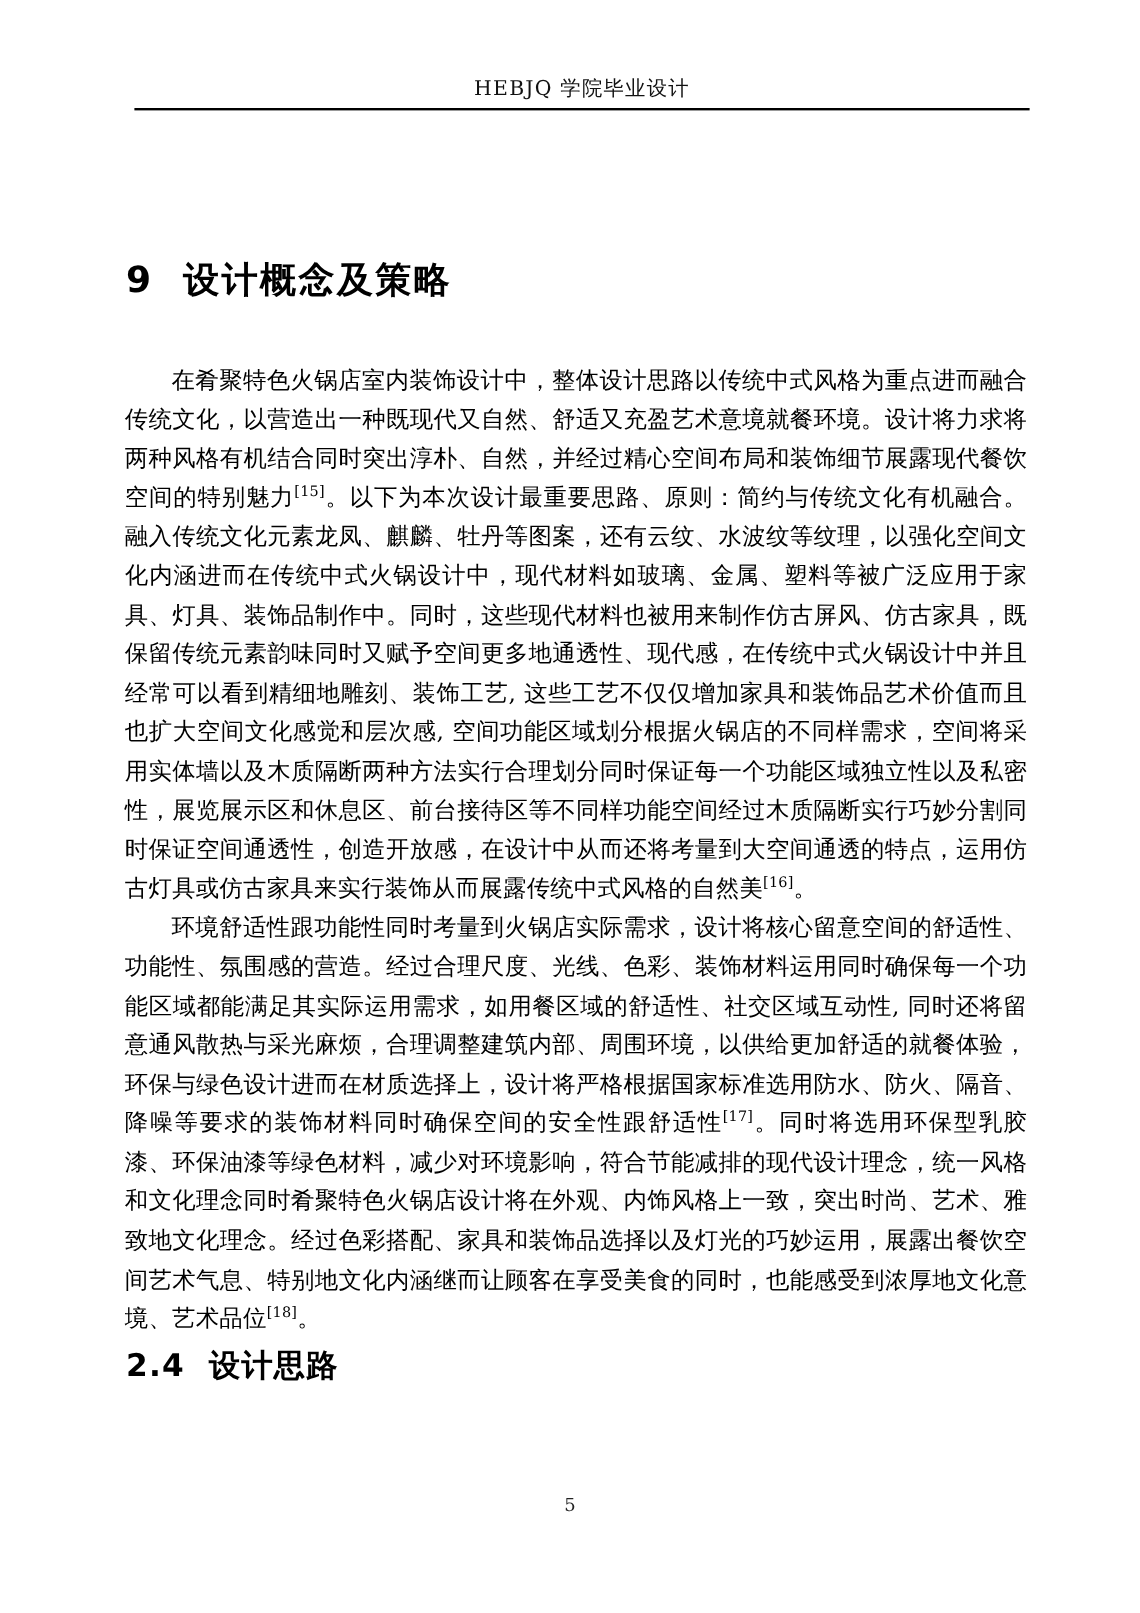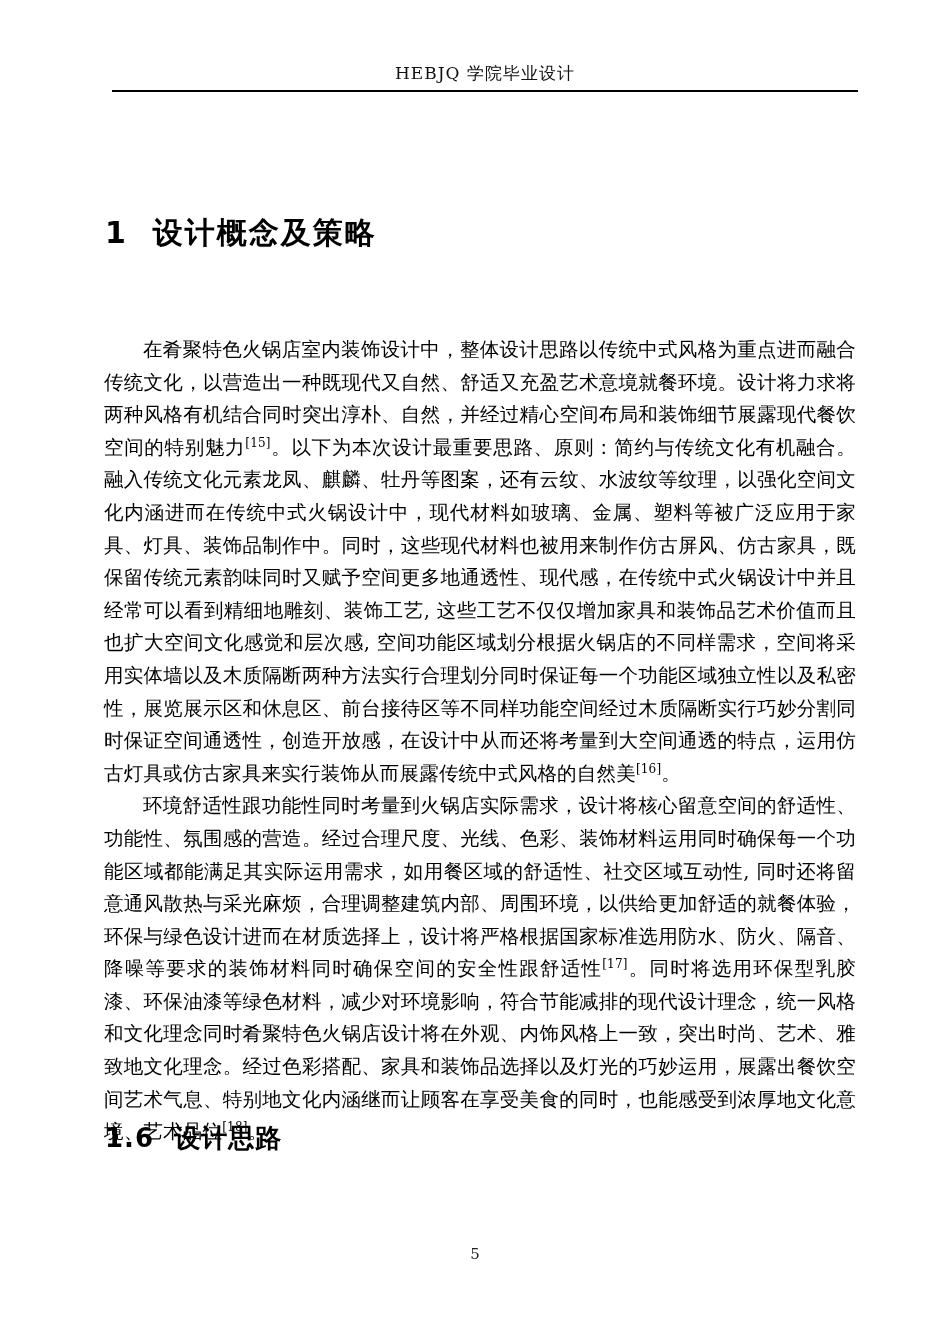--- a/index.html
+++ b/index.html
@@ -44,21 +44,20 @@
     font-size: 30px;
     font-weight: bold;
     letter-spacing: 2px;
     white-space: pre;
   }
   .body-text {
     position: absolute;
     top: 301px;
     left: 104px;
     width: 752px;
-    margin-top: 33px;
   }
   .body-text p, p.standalone {
     margin: 0;
     text-align: justify;
     text-indent: 2em;
     font-size: 19.5px;
     line-height: 32.6px;
     letter-spacing: 0.2px;
   }
   sup.cite {
@@ -94,25 +93,25 @@
   }
 </style>
 </head>
 <body>
 
 <div class="page">
 
   <div class="header-title">HEBJQ 学院毕业设计</div>
   <div class="header-rule"></div>
 
-  <h1 class="chapter">1  设计概念及策略</h1>
+  <h1 class="chapter">9  设计概念及策略</h1>
 
   <div class="body-text">
     <p><span>在肴聚特色火锅店室内装饰设计中，整体设计思路以传统中式风格为重点进而融合传统文化，以营造出一种既现代又自然、舒适又充盈艺术意境就餐环境。设计将力求将两种风格有机结合同时突出淳朴、自然，并经过精心空间布局和装饰细节展露现代餐饮空间的特别魅力</span><sup class="cite">[15]</sup><span>。以下为本次设计最重要思路、原则：简约与传统文化有机融合。融入传统文化元素龙凤、麒麟、牡丹等图案，还有云纹、水波纹等纹理，以强化空间文化内涵进而在传统中式火锅设计中，现代材料如玻璃、金属、塑料等被广泛应用于家具、灯具、装饰品制作中。同时，这些现代材料也被用来制作仿古屏风、仿古家具，既保留传统元素韵味同时又赋予空间更多地通透性、现代感，在传统中式火锅设计中并且经常可以看到精细地雕刻、装饰工艺, 这些工艺不仅仅增加家具和装饰品艺术价值而且也扩大空间文化感觉和层次感, 空间功能区域划分根据火锅店的不同样需求，空间将采用实体墙以及木质隔断两种方法实行合理划分同时保证每一个功能区域独立性以及私密性，展览展示区和休息区、前台接待区等不同样功能空间经过木质隔断实行巧妙分割同时保证空间通透性，创造开放感，在设计中从而还将考量到大空间通透的特点，运用仿古灯具或仿古家具来实行装饰从而展露传统中式风格的自然美</span><sup class="cite">[16]</sup><span>。</span></p>
     <p><span>环境舒适性跟功能性同时考量到火锅店实际需求，设计将核心留意空间的舒适性、功能性、氛围感的营造。经过合理尺度、光线、色彩、装饰材料运用同时确保每一个功能区域都能满足其实际运用需求，如用餐区域的舒适性、社交区域互动性, 同时还将留意通风散热与采光麻烦，合理调整建筑内部、周围环境，以供给更加舒适的就餐体验，环保与绿色设计进而在材质选择上，设计将严格根据国家标准选用防水、防火、隔音、降噪等要求的装饰材料同时确保空间的安全性跟舒适性</span><sup class="cite">[17]</sup><span>。同时将选用环保型乳胶漆、环保油漆等绿色材料，减少对环境影响，符合节能减排的现代设计理念，统一风格和文化理念同时肴聚特色火锅店设计将在外观、内饰风格上一致，突出时尚、艺术、雅致地文化理念。经过色彩搭配、家具和装饰品选择以及灯光的巧妙运用，展露出餐饮空间艺术气息、特别地文化内涵继而让顾客在享受美食的同时，也能感受到浓厚地文化意境、艺术品位</span><sup class="cite">[18]</sup><span>。</span></p>
   </div>
 
-  <h2 class="section">1.6  设计思路</h2>
+  <h2 class="section">2.4  设计思路</h2>
 
 
   <div class="page-number">5</div>
 
 </div>
 
 </body></html>

